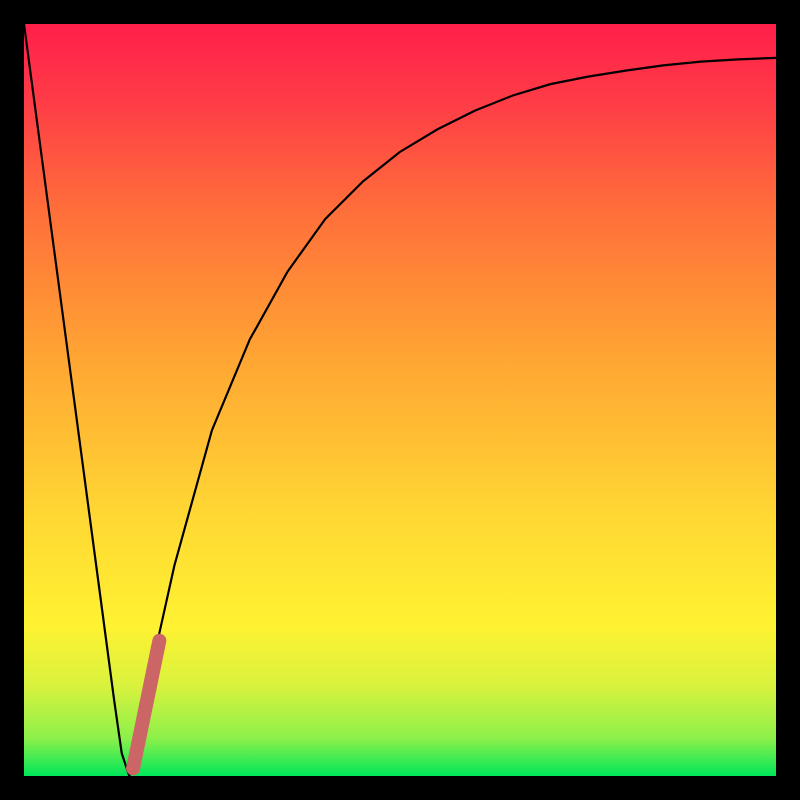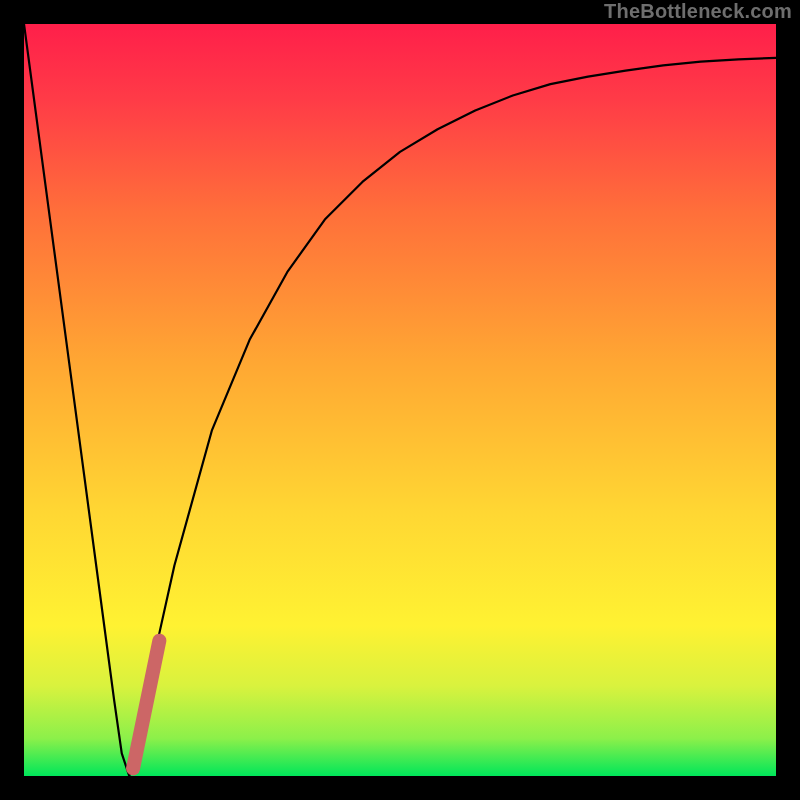--- a/index.html
+++ b/index.html
@@ -59,14 +59,13 @@
             <stop offset="75%" stop-color="#ff6f3a"></stop>
             <stop offset="90%" stop-color="#ff3b47"></stop>
             <stop offset="100%" stop-color="#ff1f4a"></stop>
           </linearGradient>
       </defs>
       <rect x="0" y="0" width="752" height="752" fill="url(#bg-grad)"></rect>
       <path id="curve-path" fill="none" stroke="#000" stroke-width="2.2" stroke-linejoin="round" stroke-linecap="round" d="M0.00,0.00 L15.04,112.80 L30.08,225.60 L45.12,338.40 L60.16,451.20 L75.20,564.00 L90.24,676.80 L97.76,729.44 L105.28,752.00 L112.80,729.44 L120.32,684.32 L135.36,609.12 L150.40,541.44 L188.00,406.08 L225.60,315.84 L263.20,248.16 L300.80,195.52 L338.40,157.92 L376.00,127.84 L413.60,105.28 L451.20,86.48 L488.80,71.44 L526.40,60.16 L564.00,52.64 L601.60,46.62 L639.20,41.36 L676.80,37.60 L714.40,35.34 L752.00,33.84"></path>
       <path id="highlight-path" fill="none" stroke="#cc6666" stroke-width="14" stroke-linecap="round" d="M109.04,744.48 L135.36,616.64"></path>
     </svg>
   </div>
-  <div class="watermark">TheBottleneck.com</div>
 </div>
 
 </body></html>

